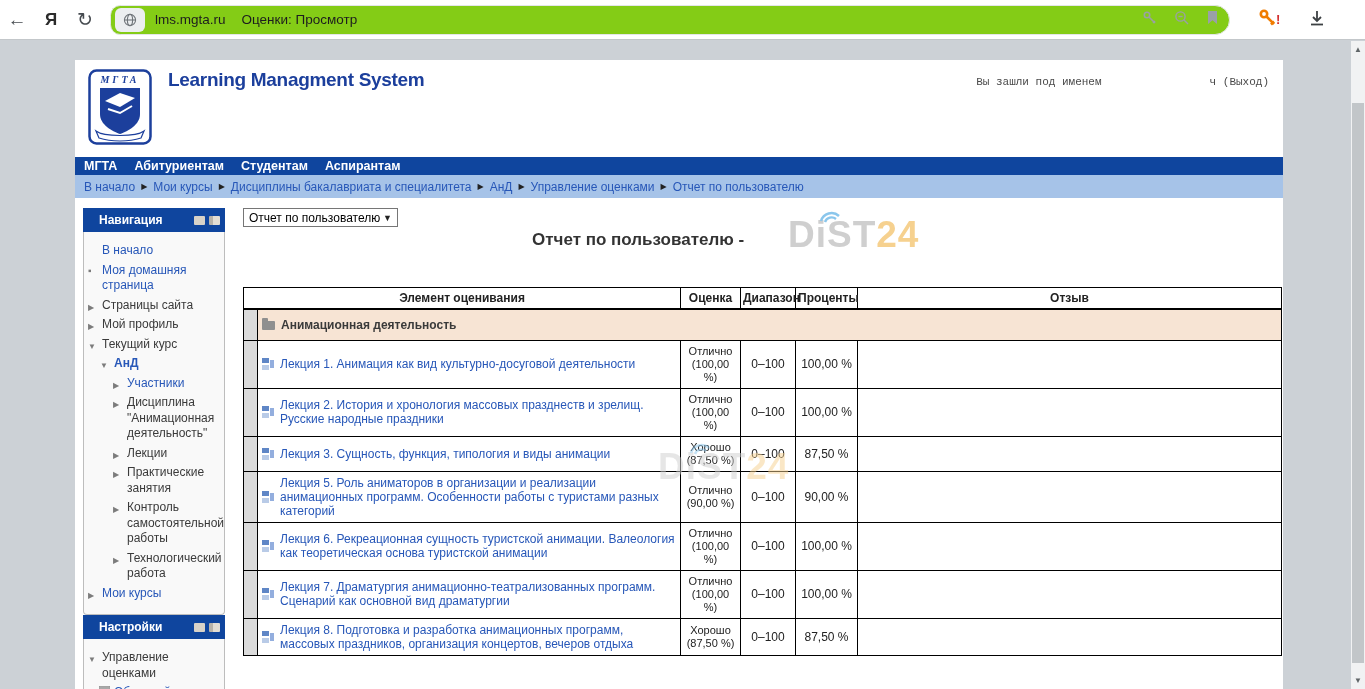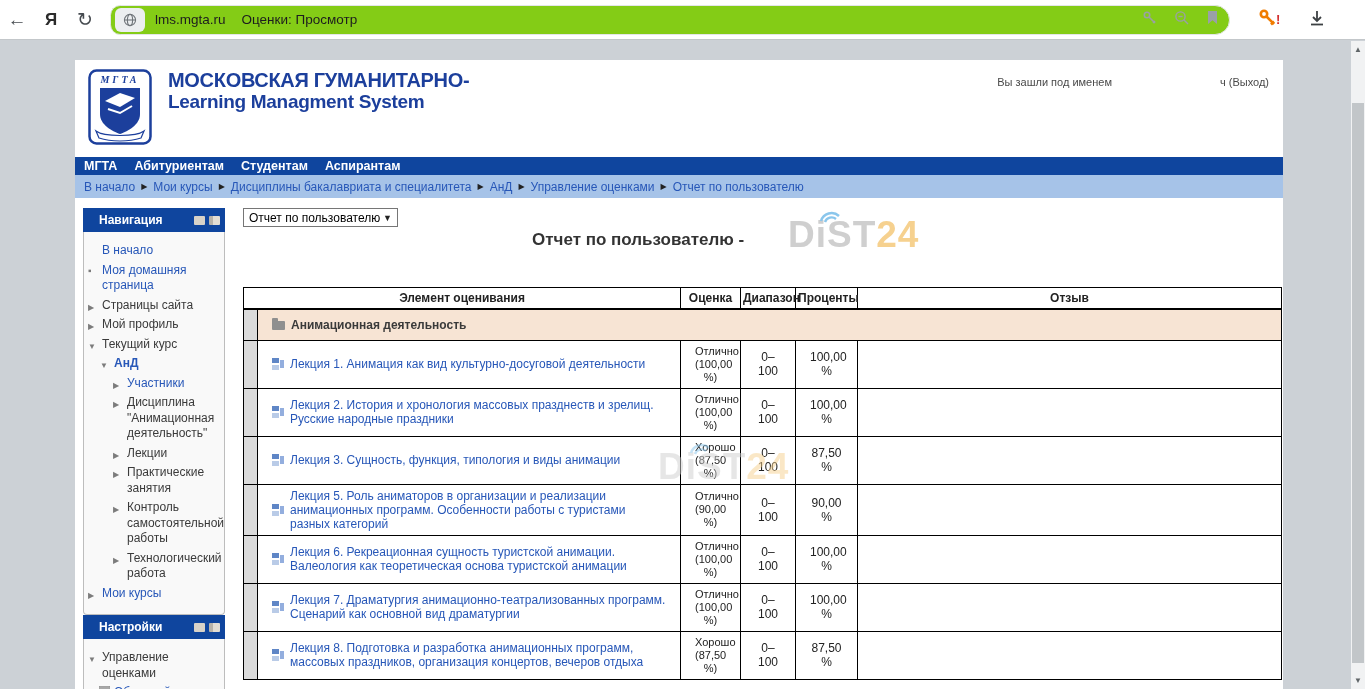--- a/index.html
+++ b/index.html
@@ -29,21 +29,21 @@
   .sb-thumb { position:absolute; left:1px; top:62px; width:12px; height:560px; background:#c2c6c9; }
 
   
   .card { position:absolute; left:75px; top:60px; width:1208px; height:641px; background:#fff; }
 
   .site-header { position:relative; height:97px; background:#fff; }
   .logo { position:absolute; left:13px; top:9px; width:64px; height:76px; }
   .acad-title { position:absolute; left:93px; top:9px; color:#1c3f9c; font-weight:bold;
                 font-size:20px; line-height:22px; letter-spacing:-0.3px; }
   .acad-title .lms { font-size:19px; }
-  .login-line { position:absolute; top:16px; right:14px; font-size:11px; color:#4a4a4a; display:flex; align-items:center; }
+  .login-line { position:absolute; top:16px; right:14px; font-size:11px; color:#4a4a4a; display:flex; align-items:center;font-family:Liberation Mono, monospace; }
   .login-gap { display:inline-block; width:108px; }
 
   .topnav { height:18px; background:#0f459e; display:flex; align-items:center; gap:17px; padding-left:9px; }
   .topnav span { color:#fff; font-weight:bold; font-size:12.5px; cursor:pointer; }
 
   .breadcrumb { height:23px; background:#a6c3e8; display:flex; align-items:center; padding-left:9px; font-size:12px; }
   .breadcrumb .bc-link { color:#2757b8; cursor:pointer; }
   .breadcrumb .bc-sep { color:#222; font-size:8px; margin:0 6px; }
 
   .content { position:relative; height:503px; background:#fff; }
@@ -84,21 +84,21 @@
   .dist24 .d-or { color:#f6d18f; }
   .dist24 svg { position:absolute; left:29px; top:-9px; }
   .wm1 { left:713px; top:16px; }
   .wm2 { left:583px; top:248px; opacity:0.5; }
 
   
   .g-table { position:absolute; left:168px; top:89px; border-collapse:collapse; table-layout:fixed;
              width:1038px; font-size:12px; color:#222; background:#fff; }
   .g-table th, .g-table td { border:1px solid #000; vertical-align:middle; }
   .g-table th { font-weight:bold; padding:3px 2px; border-bottom:2px solid #000; background:#fff; }
-  .g-table td { padding:4px 14px; height:31px; }
+  .g-table td { padding:4px 4px; height:31px; }
   td.gutter { background:#dbdbdb; padding:0; }
   tr.cat-row td.cat { background:#f7e4d4; font-weight:bold; color:#3a3a3a; }
   .item-flex { display:flex; align-items:center; gap:6px; }
   .g-link { color:#2757b8; cursor:pointer; }
   td.c { text-align:center; }
   .grade-2l { font-size:11px; line-height:13px; text-align:center; }
 
   
   .ic { display:inline-block; flex:none; }
   .ic-lesson { width:12px; height:12px;
@@ -180,21 +180,20 @@
       <svg width="64" height="76" viewBox="0 0 64 76">
         <rect x="1.5" y="1.5" width="61" height="73" rx="7" fill="#fff" stroke="#1c3f9c" stroke-width="2.5"></rect>
         <text x="32" y="14" text-anchor="middle" font-family="Liberation Serif, serif" font-style="italic" font-weight="bold" font-size="10" letter-spacing="3" fill="#1c3f9c">МГТА</text>
         <path d="M12 19h40v26c0 11-12 17-20 20-8-3-20-9-20-20z" fill="#1c3f9c"></path>
         <path d="M17 32l15 6 15-9-15-5z" fill="#fff"></path>
         <path d="M20 40l12 4 12-7" fill="none" stroke="#fff" stroke-width="2"></path>
         <path d="M8 62c8 6 40 6 48 0l-3 7c-12 4-30 4-42 0z" fill="#fff" stroke="#1c3f9c" stroke-width="1.2"></path>
       </svg>
     </span>
     <div class="acad-title">
-      <div>МОСКОВСКАЯ ГУМАНИТАРНО-</div>
       <div class="lms">Learning Managment System</div>
     </div>
     <div class="login-line">
       <span>Вы зашли под именем</span>
       <span class="login-gap"></span>
       <span>ч (Выход)</span>
     </div>
   </div>
 
   <div class="topnav" id="topnav">

